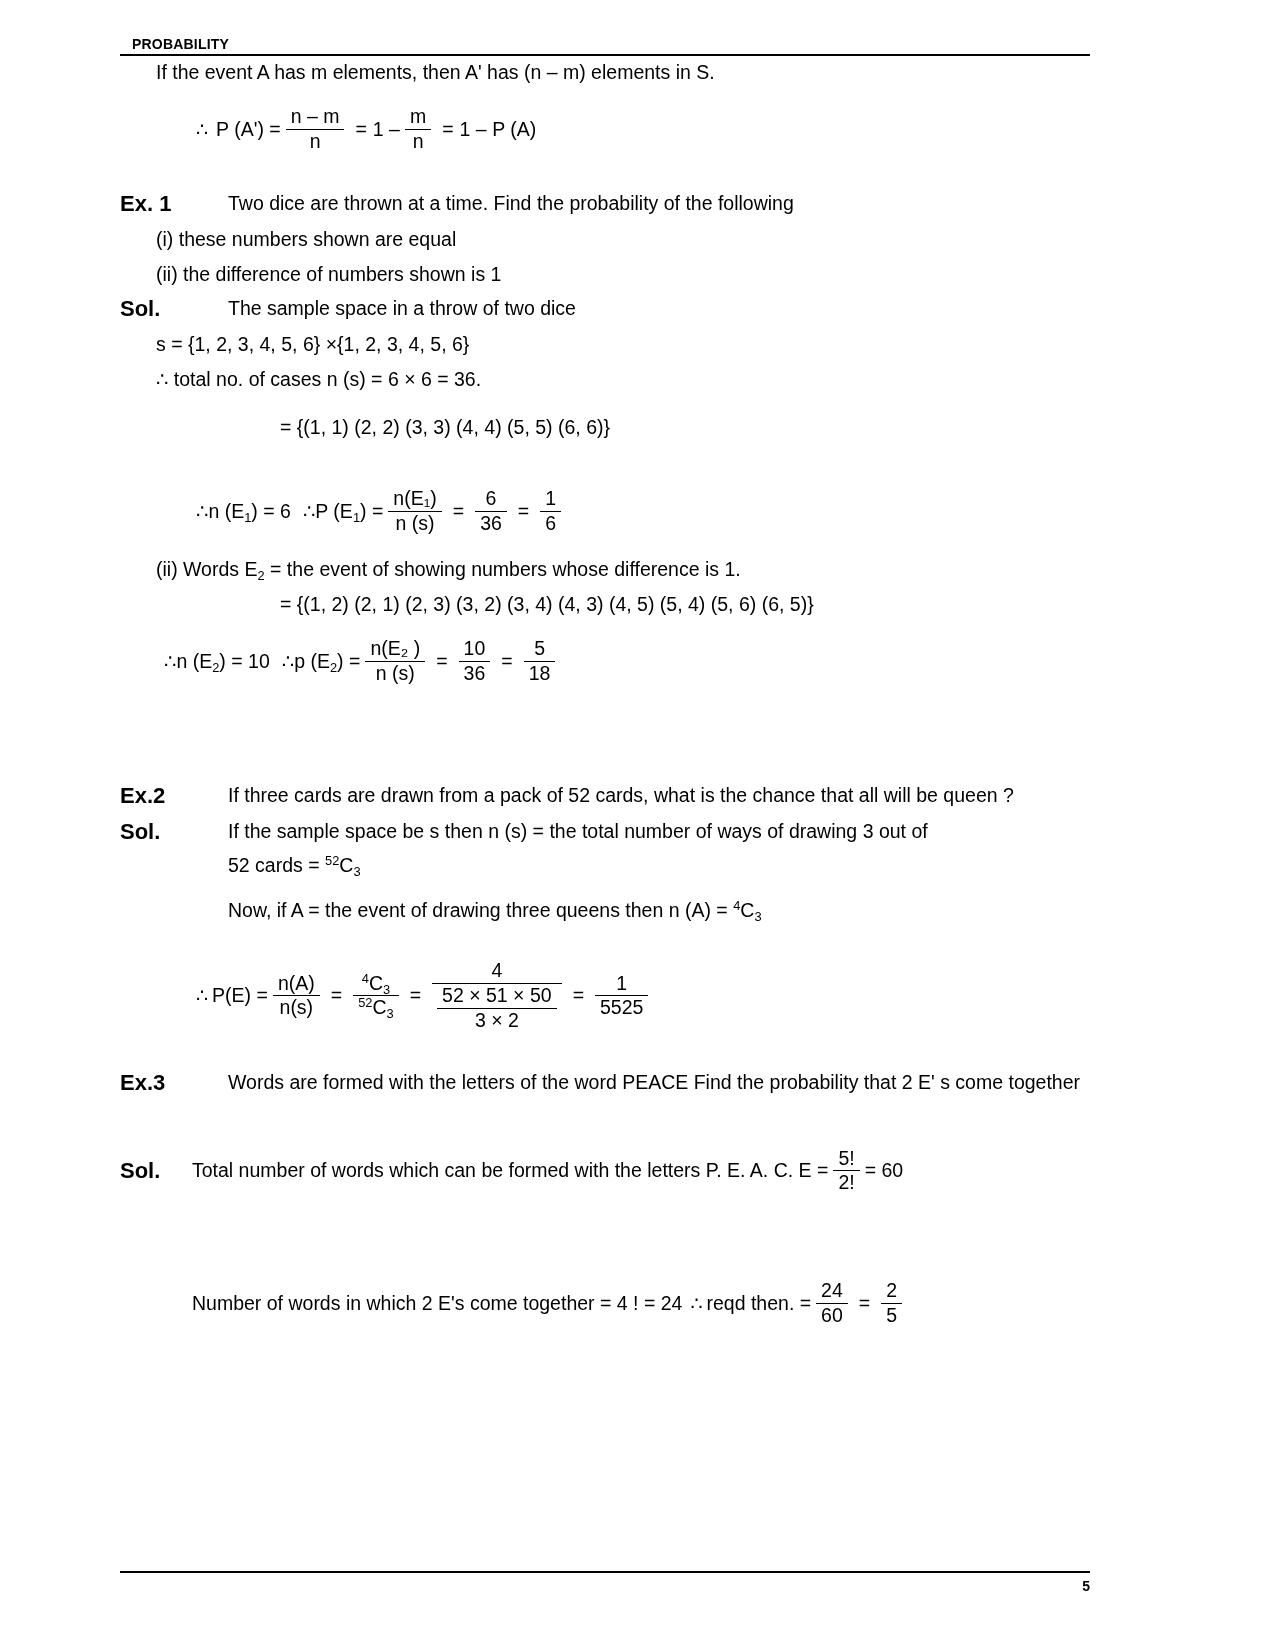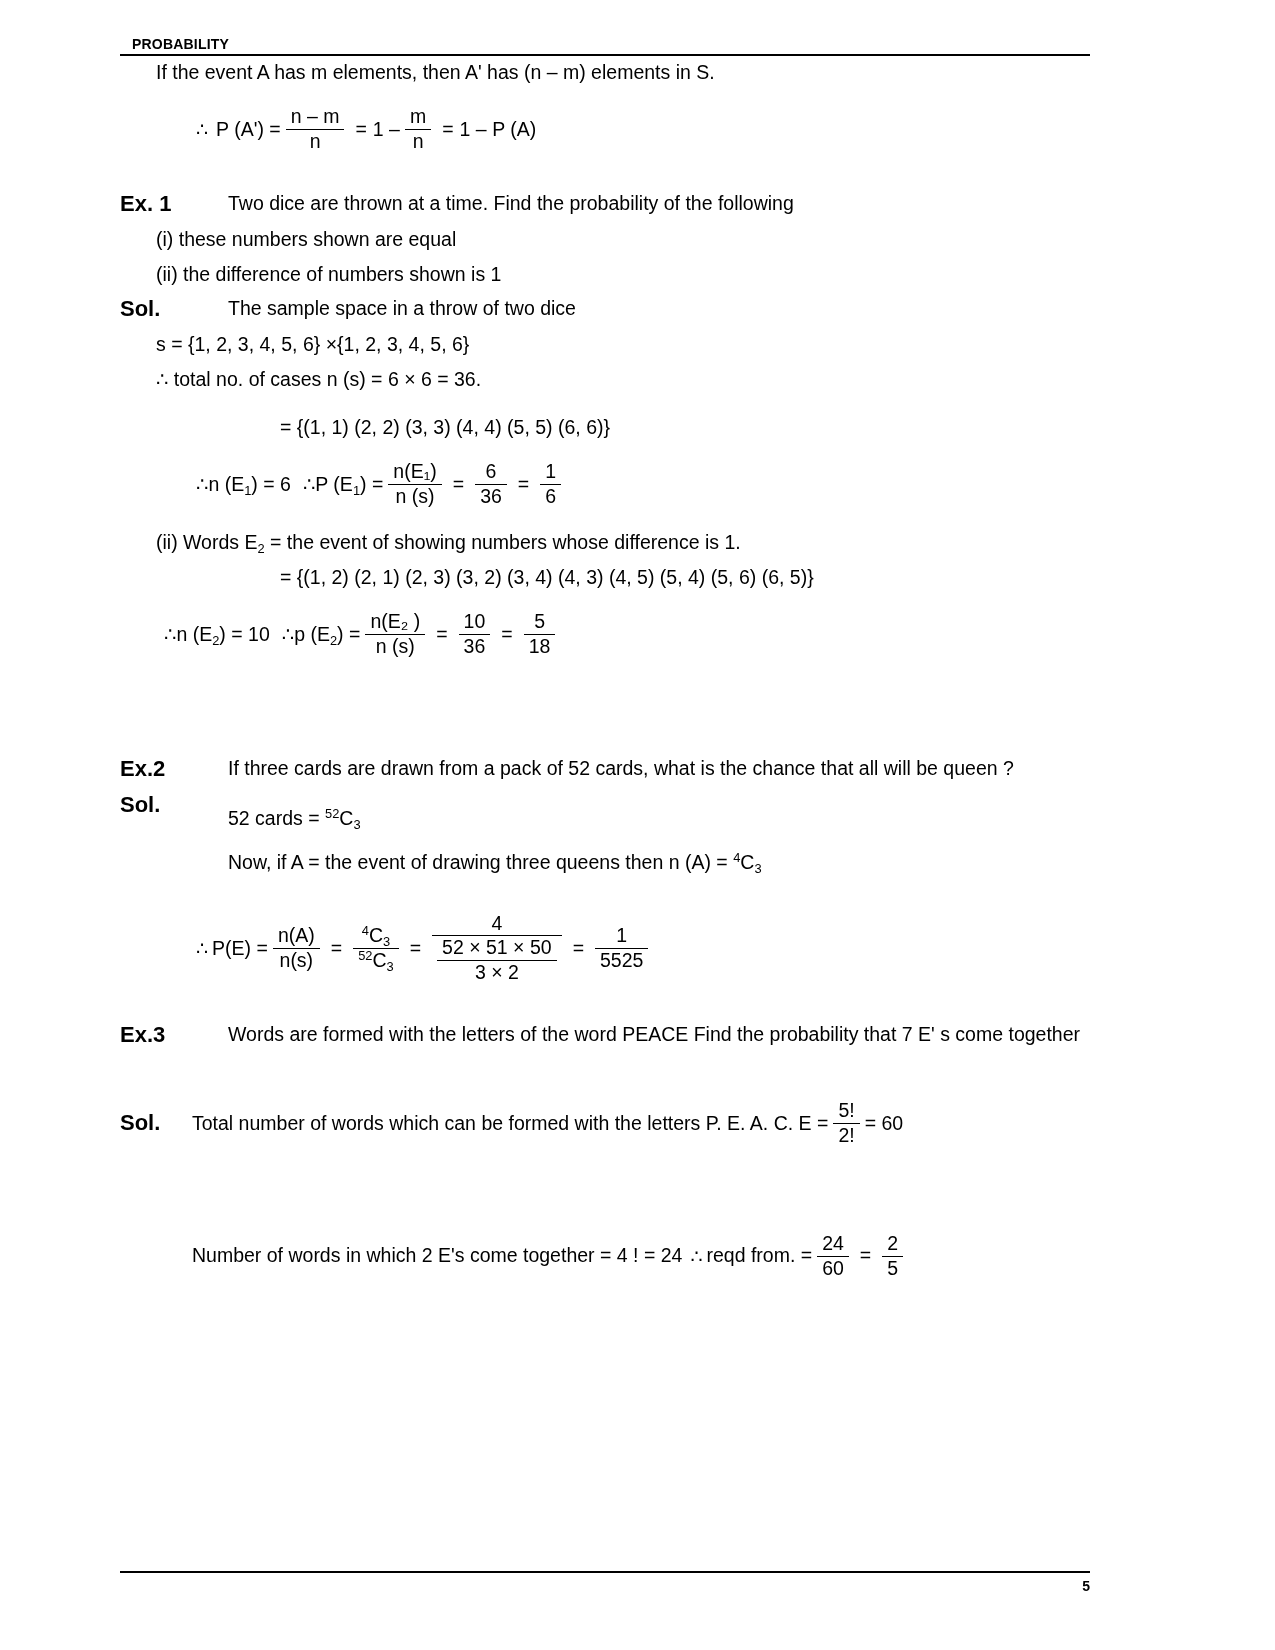--- a/index.html
+++ b/index.html
@@ -205,21 +205,21 @@
     <div class="line indent">∴ total no. of cases n (s) = 6 × 6 = 36.</div>
 
     <div class="space-sm"></div>
 
 
     <div class="space-sm"></div>
     <div class="line" style="margin-left:160px;">= {(1, 1) (2, 2) (3, 3) (4, 4) (5, 5) (6, 6)}</div>
 
     <div class="space-md"></div>
 
-    <div class="eqline" style="margin-left:76px;">
+    <div class="eqline" style="margin-left:76px;margin-top:27px;">
       <span><span>∴n (E</span><sub>1</sub><span>) = 6</span></span>
       <span style="width:12px;"></span>
       <span><span>∴P (E</span><sub>1</sub><span>) =</span></span>
       <span class="frac">
         <span class="num">n(E₁)</span>
         <span class="den">n (s)</span>
       </span>
       <span class="op">=</span>
       <span class="frac">
         <span class="num">6</span>
@@ -269,20 +269,21 @@
     <div class="row">
       <div class="tag">Ex.2</div>
       <div class="body-col line">If three cards are drawn from a pack of 52 cards, what is the chance that all will be queen ?</div>
     </div>
 
     <div class="space-sm"></div>
 
     <div class="row">
       <div class="tag">Sol.</div>
       <div class="body-col">
+        <div class="line just" style="width:900px;">If the sample space be s then n (s) = the total number of ways of drawing 3 out of</div>
         <div class="space-sm"></div>
         <div class="line">
           <span>52 cards = </span><sup>52</sup><span>C</span><sub>3</sub>
         </div>
         <div class="space-md"></div>
         <div class="line">
           <span>Now, if A = the event of drawing three queens then n (A) = </span><sup>4</sup><span>C</span><sub>3</sub>
         </div>
       </div>
     </div>
@@ -315,21 +316,21 @@
       <span class="frac">
         <span class="num">1</span>
         <span class="den">5525</span>
       </span>
     </div>
 
     <div class="space-lg"></div>
 
     <div class="row">
       <div class="tag">Ex.3</div>
-      <div class="body-col line just" style="width:900px;">Words are formed with the letters of the word PEACE Find the probability that 7 E' s come together</div>
+      <div class="body-col line just" style="width:900px;">Words are formed with the letters of the word PEACE Find the probability that 2 E' s come together</div>
     </div>
 
     <div class="space-lg"></div>
     <div style="height:14px;"></div>
 
     <div class="row">
       <div class="tag" style="padding-top:12px;">Sol.</div>
       <div class="body-col">
         <div class="eqline">
           <span>Total number of words which can be formed with the letters P. E. A. C. E =</span>
@@ -341,21 +342,21 @@
         </div>
       </div>
     </div>
 
     <div class="space-xl"></div>
     <div style="height:22px;"></div>
 
     <div class="eqline indent">
       <span>Number of words in which 2 E's come together = 4 ! = 24</span>
       <span style="margin-left:8px;" class="therefore">∴</span>
-      <span style="margin-left:4px;">reqd from. =</span>
+      <span style="margin-left:4px;">reqd then. =</span>
       <span class="frac">
         <span class="num">24</span>
         <span class="den">60</span>
       </span>
       <span class="op">=</span>
       <span class="frac">
         <span class="num">2</span>
         <span class="den">5</span>
       </span>
     </div>

